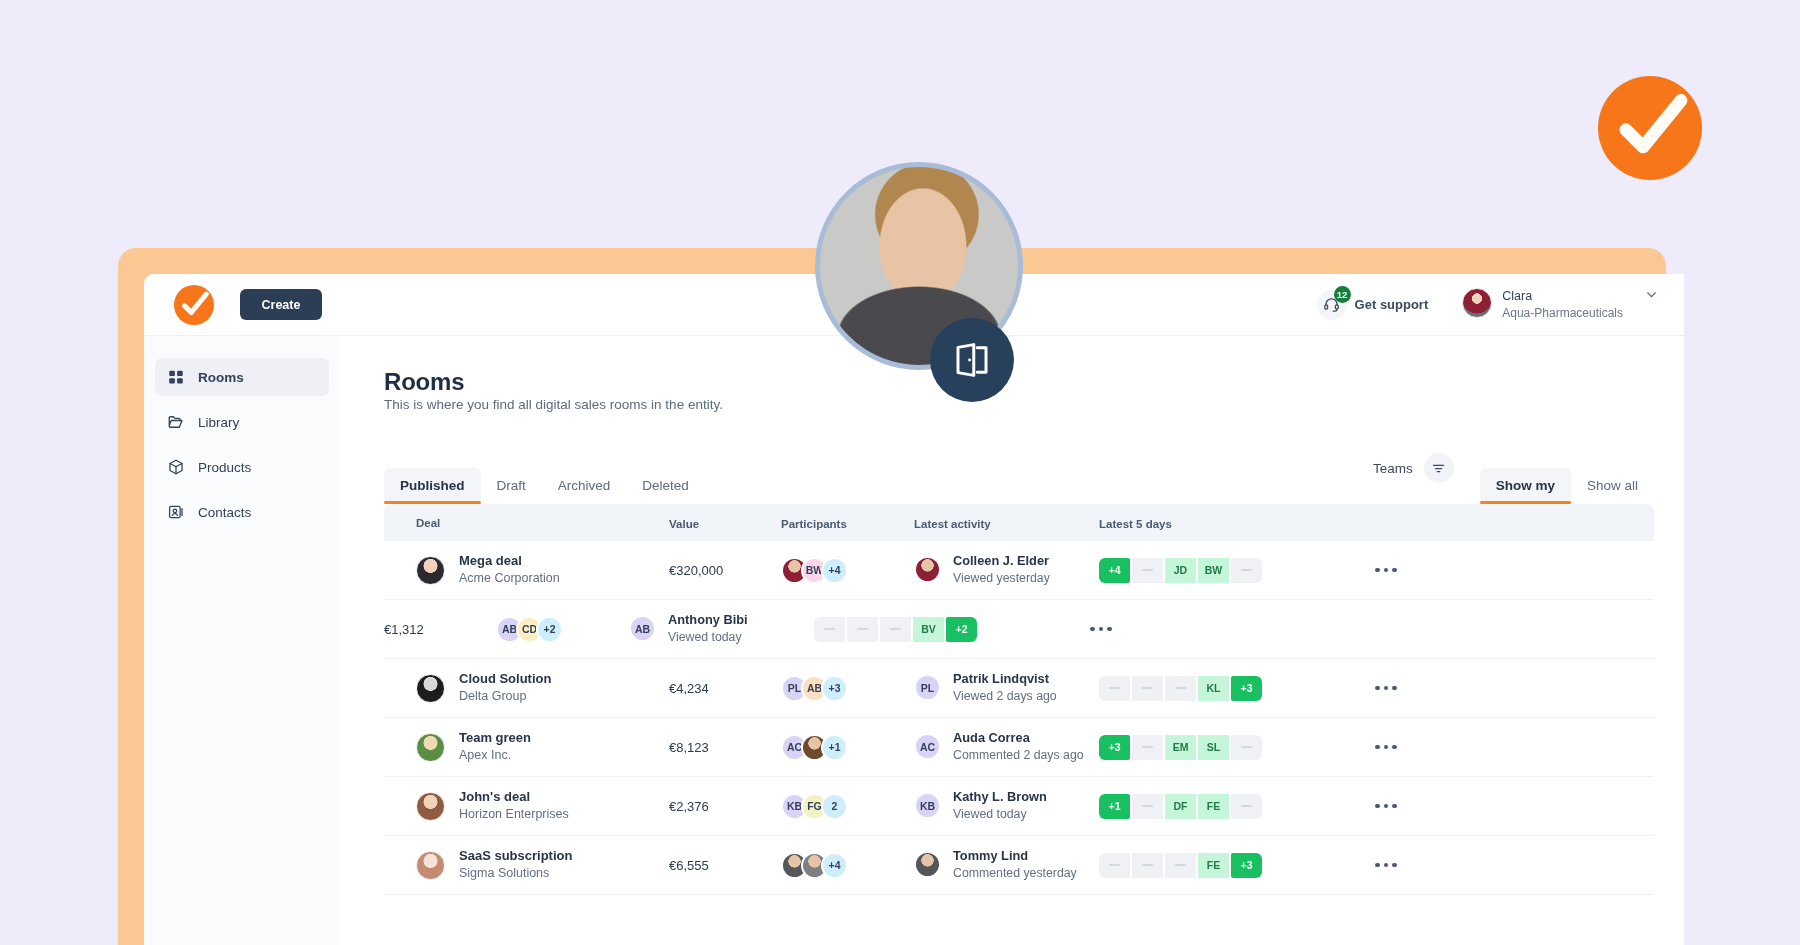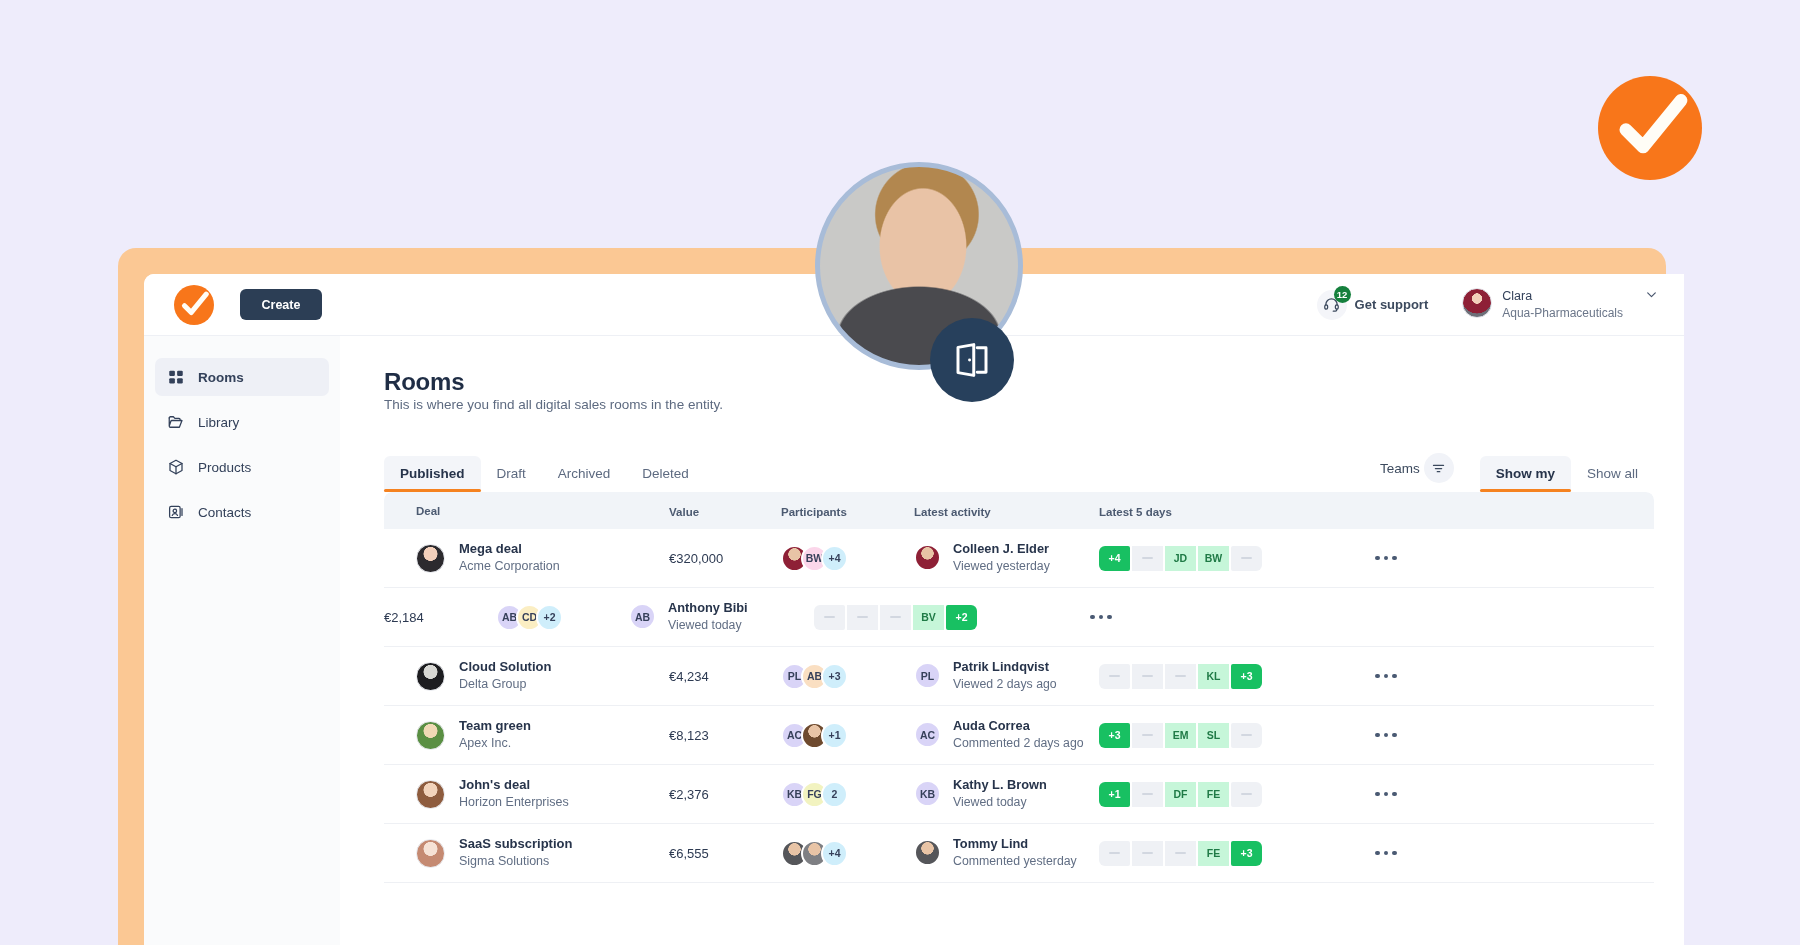--- a/index.html
+++ b/index.html
@@ -108,21 +108,21 @@
   .tab {
     position: relative; padding: 10px 16px 11px; font-size: 13.5px; color: #5d6a80;
     cursor: pointer; border-radius: 6px 6px 0 0;
   }
   .tab.active { background: #f3f5f9; color: #27344b; font-weight: 600; }
   .tab.active::after {
     content: ""; position: absolute; left: 0; right: 0; bottom: 0; height: 3px;
     background: #f58220; border-radius: 2px;
   }
   .tabs-right { margin-left: auto; display: flex; align-items: flex-end; gap: 0; }
-  .teams-filter { display: flex; align-items: center; gap: 4px; padding-bottom: 9px; margin-right: 26px; cursor: pointer; }
+  .teams-filter { display: flex; align-items: center; gap: 11px; padding-bottom: 21px; margin-right: 26px; cursor: pointer; }
   .teams-label { font-size: 13.5px; color: #3c4a5e; }
   .filter-circle {
     width: 30px; height: 30px; border-radius: 50%; background: #f1f3f8;
     display: flex; align-items: center; justify-content: center;
   }
   .filter-circle svg { width: 15px; height: 15px; }
 
   
   .table { margin-top: 0; border-radius: 8px 8px 0 0; overflow: hidden; }
   .thead {
@@ -353,21 +353,21 @@
               </div>
               <div class="c-menu">
                 <span class="dots">
                   <i></i>
                   <i></i>
                   <i></i>
                 </span>
               </div>
             </div>
             <div class="row">
-              <div class="c-value"><span class="value-txt">€2,184</span></div>
+              <div class="c-value"><span class="value-txt">€1,312</span></div>
               <div class="c-part">
                 <div class="avgroup">
                   <span class="av" style="background: rgb(217, 212, 247);">AB</span>
                   <span class="av" style="background: rgb(251, 238, 195);">CD</span>
                   <span class="av" style="background: rgb(207, 238, 251);">+2</span>
                 </div>
               </div>
               <div class="c-act">
                 <div class="act-cell">
                   <span class="av" style="background: rgb(217, 212, 247);">AB</span>

